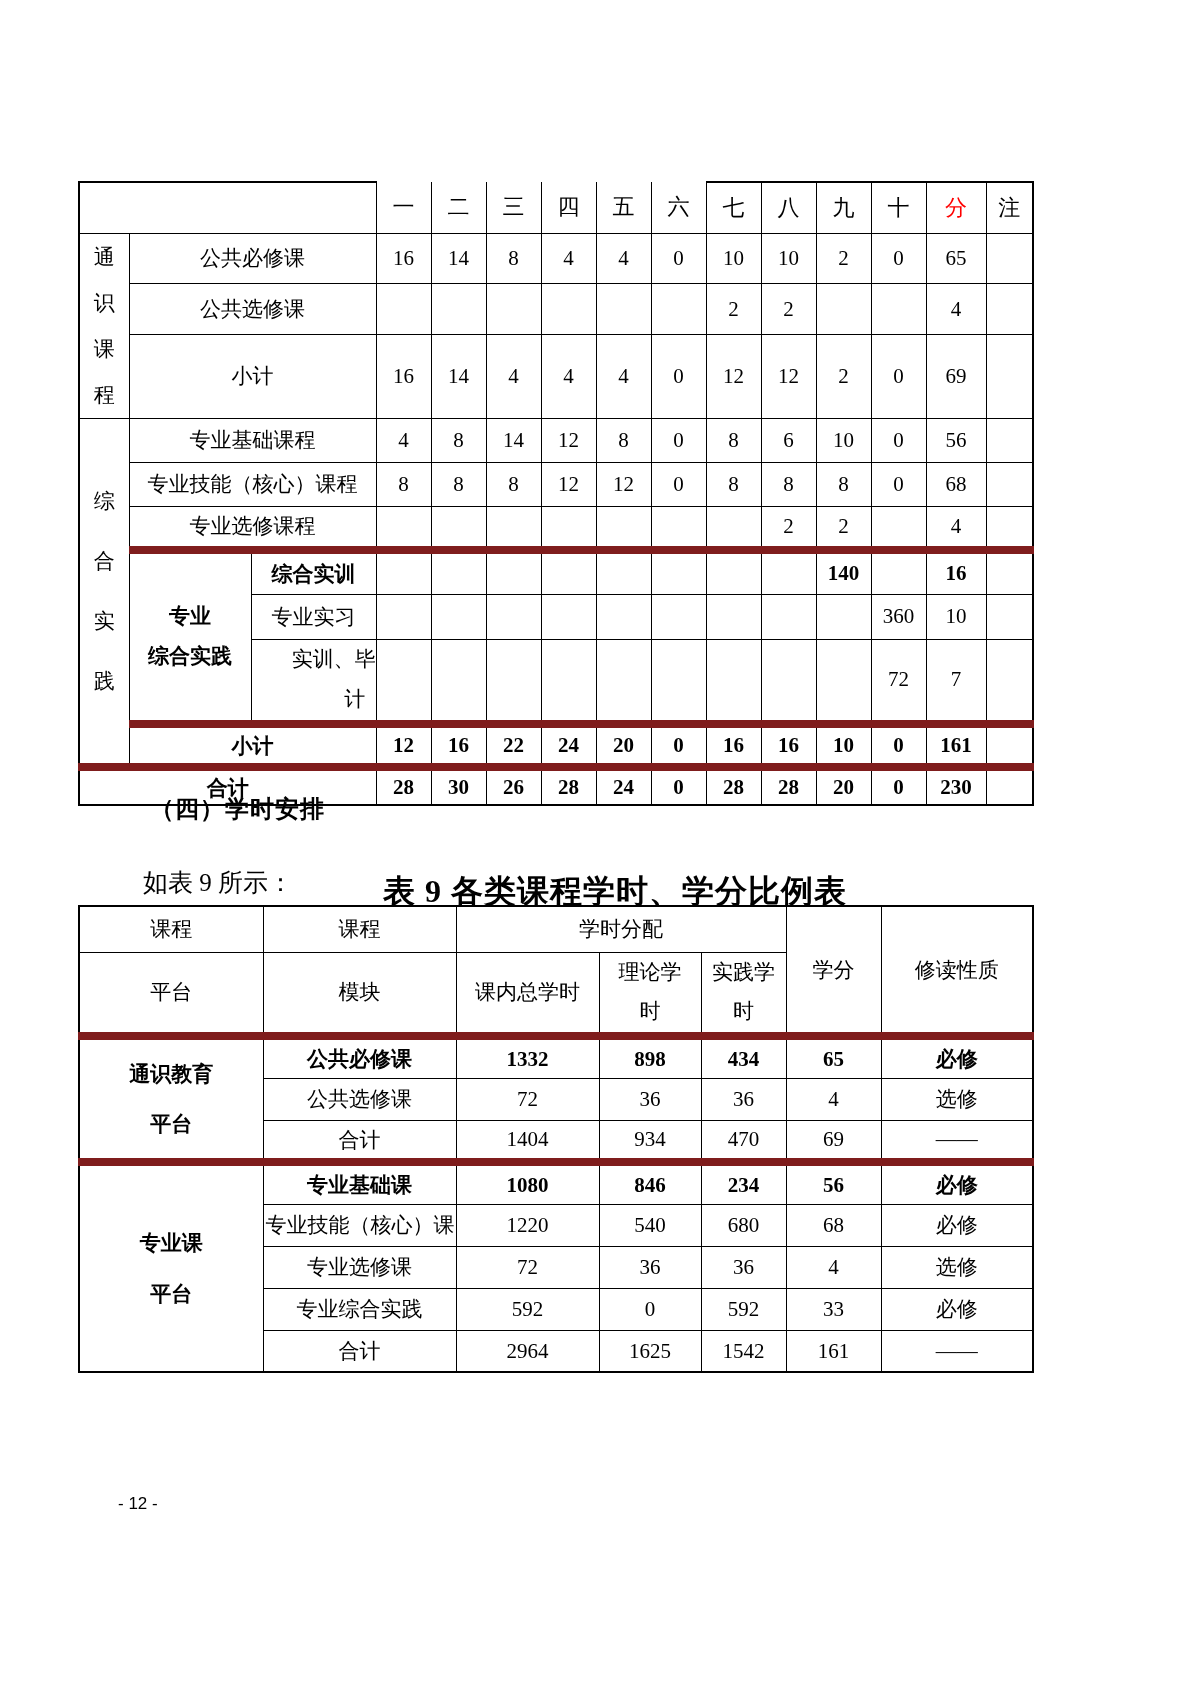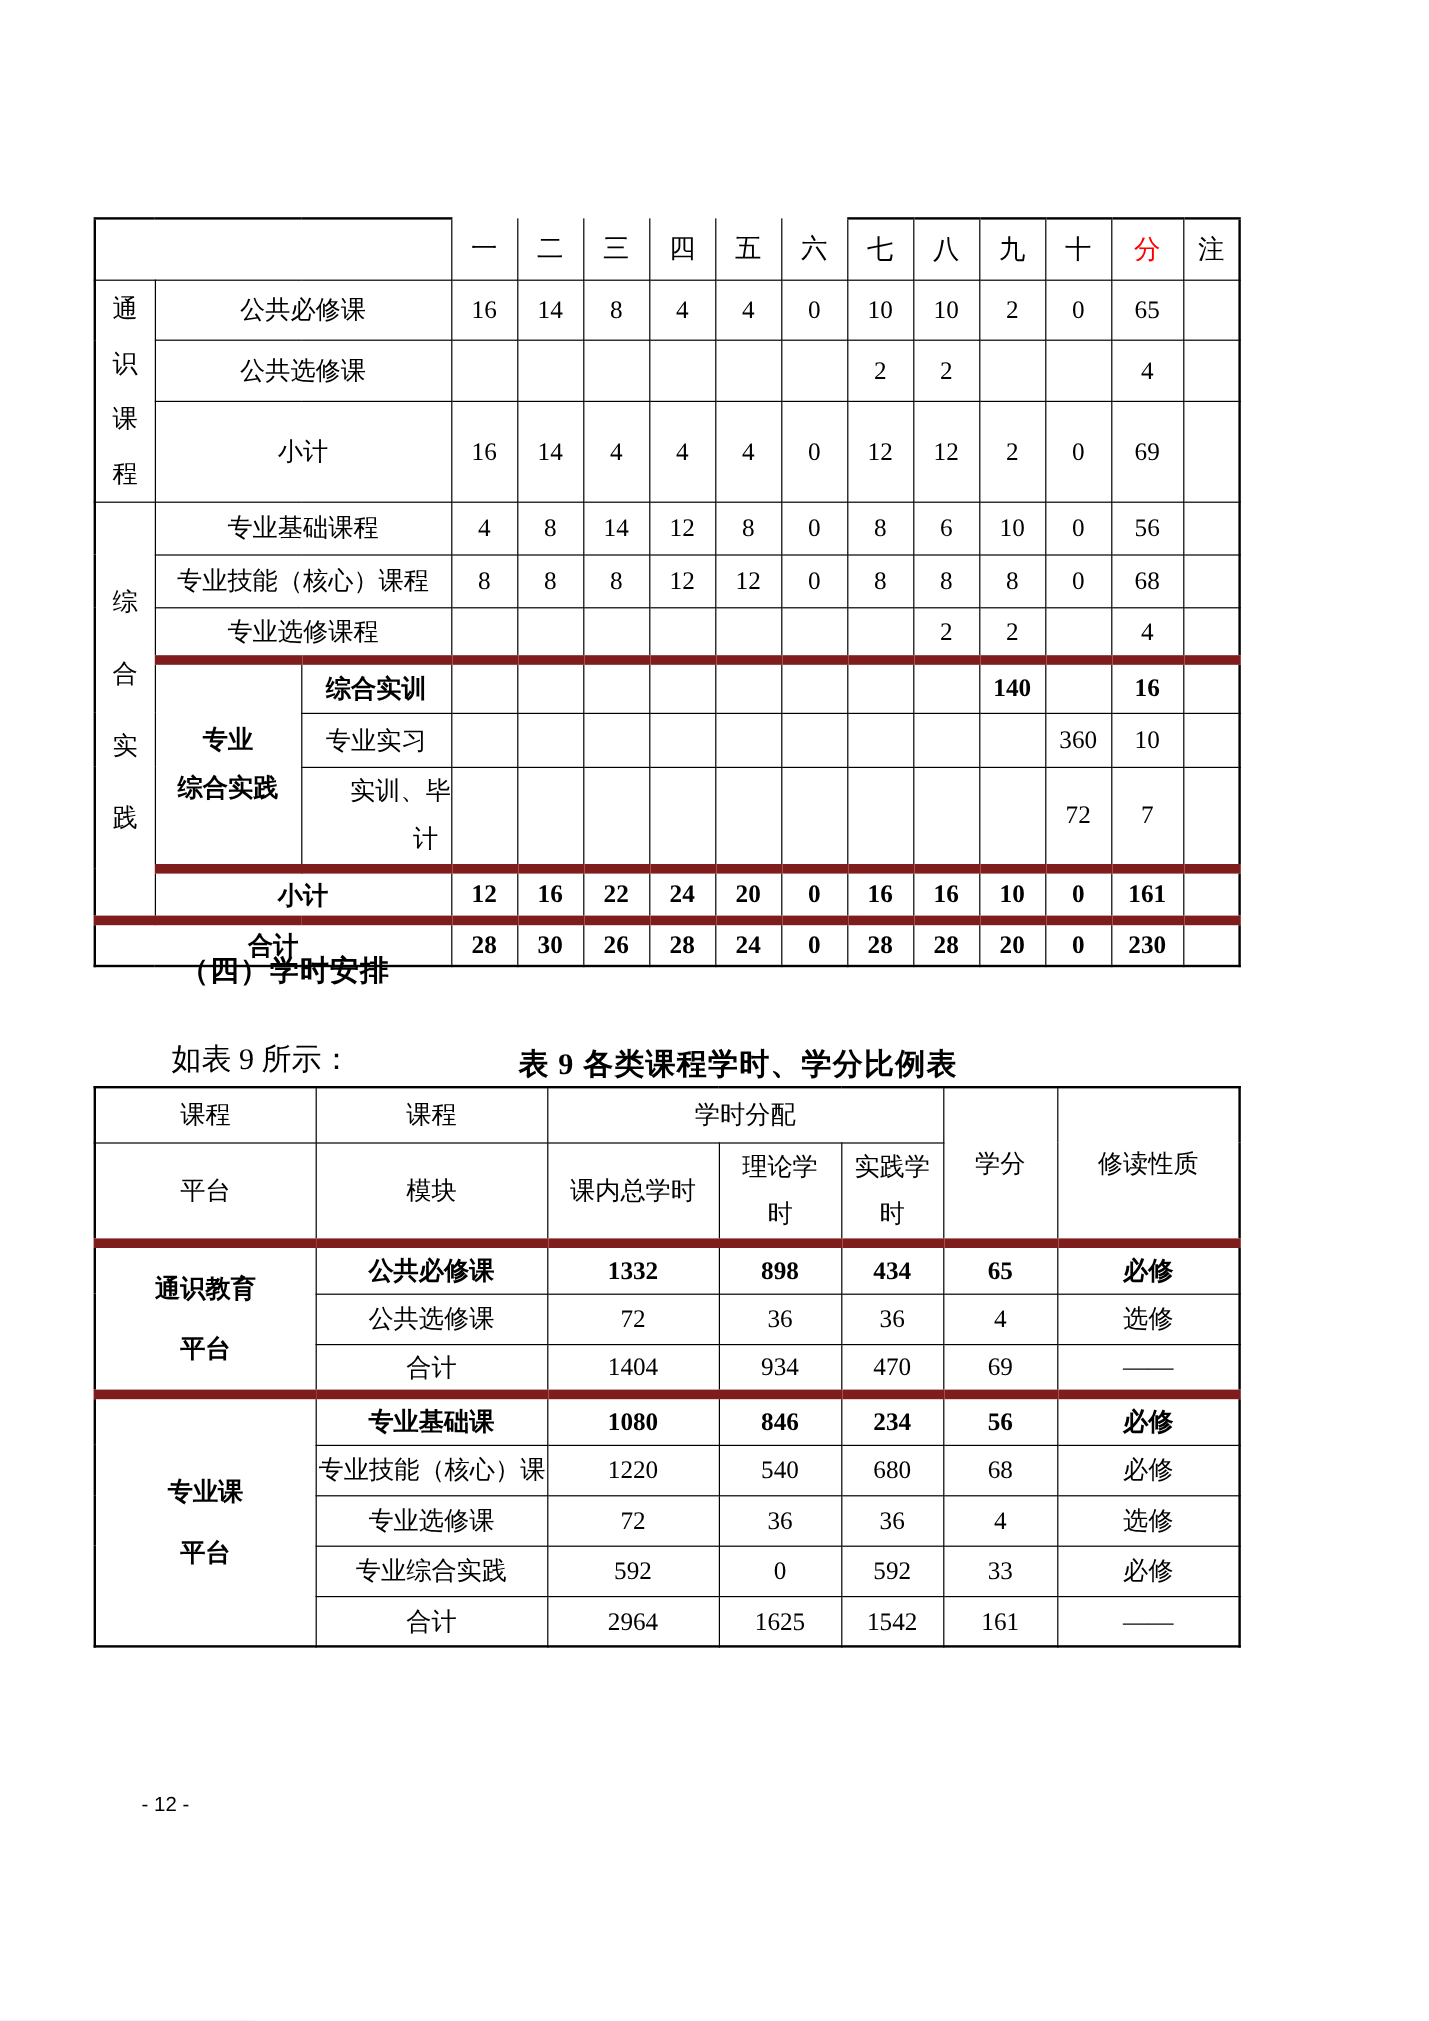--- a/index.html
+++ b/index.html
@@ -33,21 +33,21 @@
   .r51{height:51px} .r44{height:44px} .r72{height:72px} .r45{height:45px}
   .r85{height:85px} .r43{height:43px} .r38{height:38px}
   .r46{height:46px} .r70{height:72px} .r42{height:42px}
   
   .t2{ position:absolute; left:78px; top:905px; width:954px; border:2px solid #000;padding-left:24px; }
   
   .heading{ position:absolute; left:150px; top:793px; font-size:24px;
             font-weight:bold; letter-spacing:1px; }
   .leadin{ position:absolute; left:143px; top:838px; font-size:25px;margin-top:28px; }
   .caption{ position:absolute; left:78px; top:870px; width:954px;
-            text-align:center; font-size:25px; font-weight:bold;
+            text-align:center; font-size:32px; font-weight:bold;
             transform:translateX(60px); letter-spacing:1px; }
   .footer{ position:absolute; left:118px; top:1494px; font-size:17px;
            font-family:"Liberation Sans","DejaVu Sans",sans-serif; }
 </style>
 </head>
 <body>
 
 <div class="page">
 
   <table class="t1">

